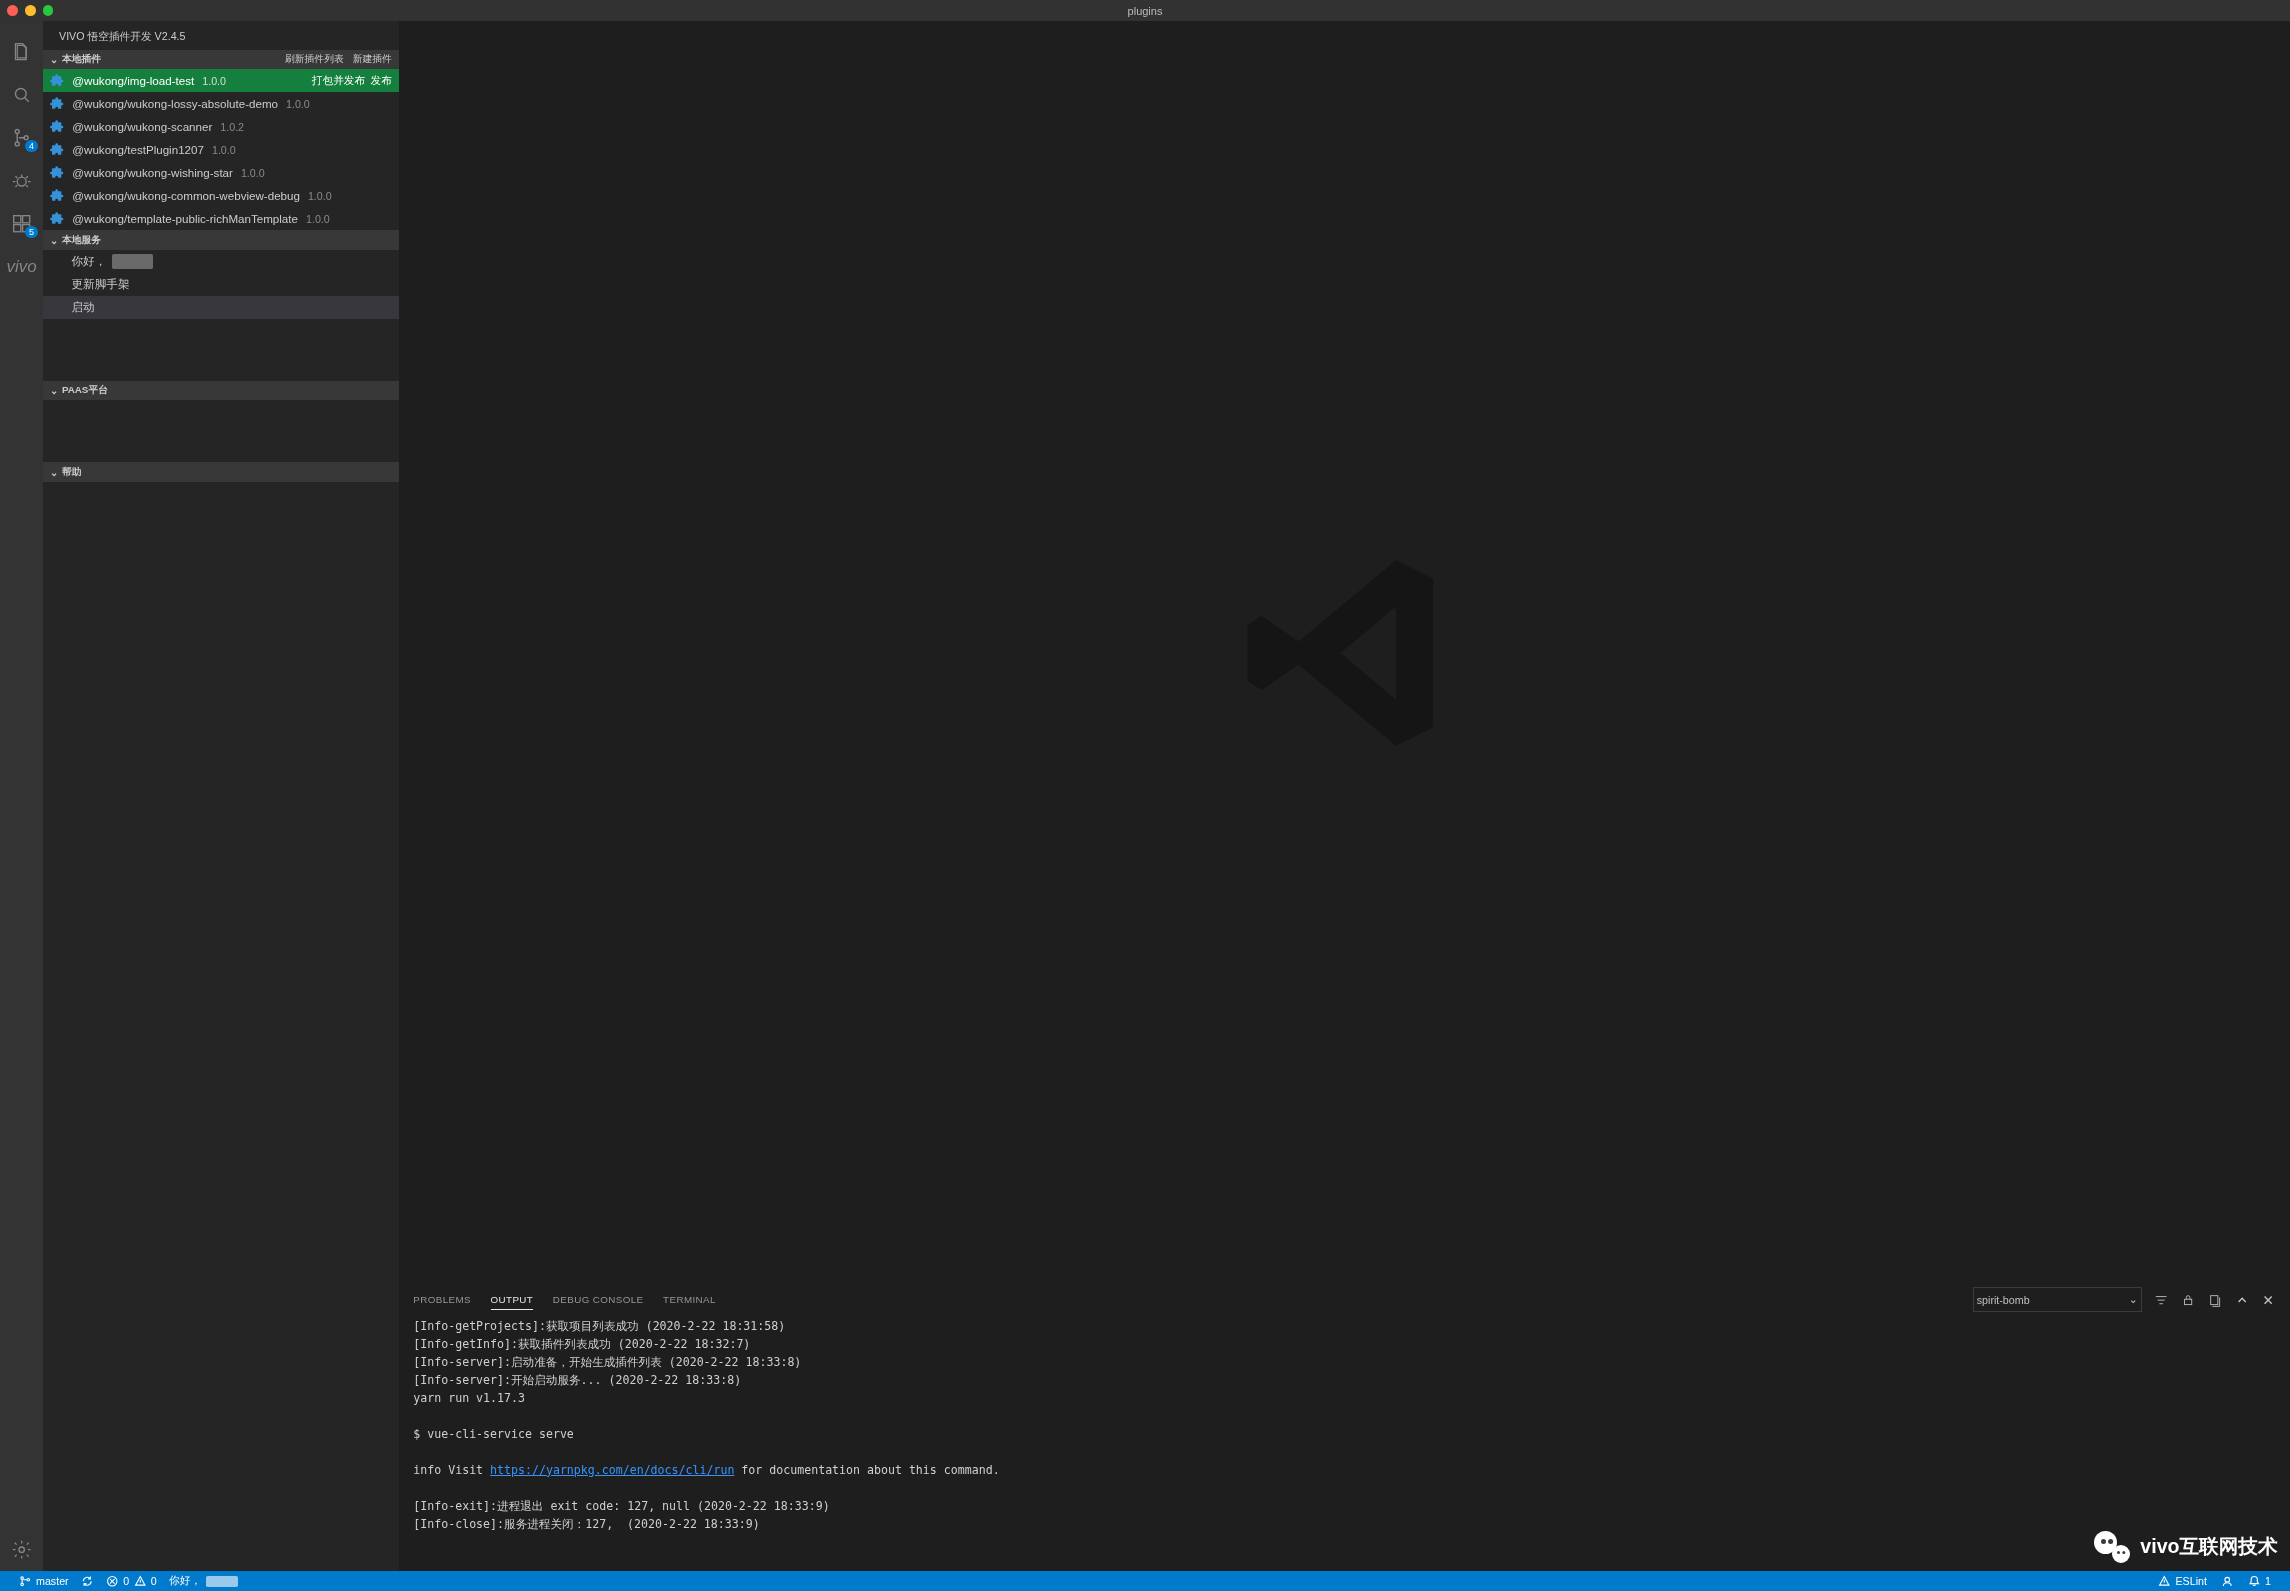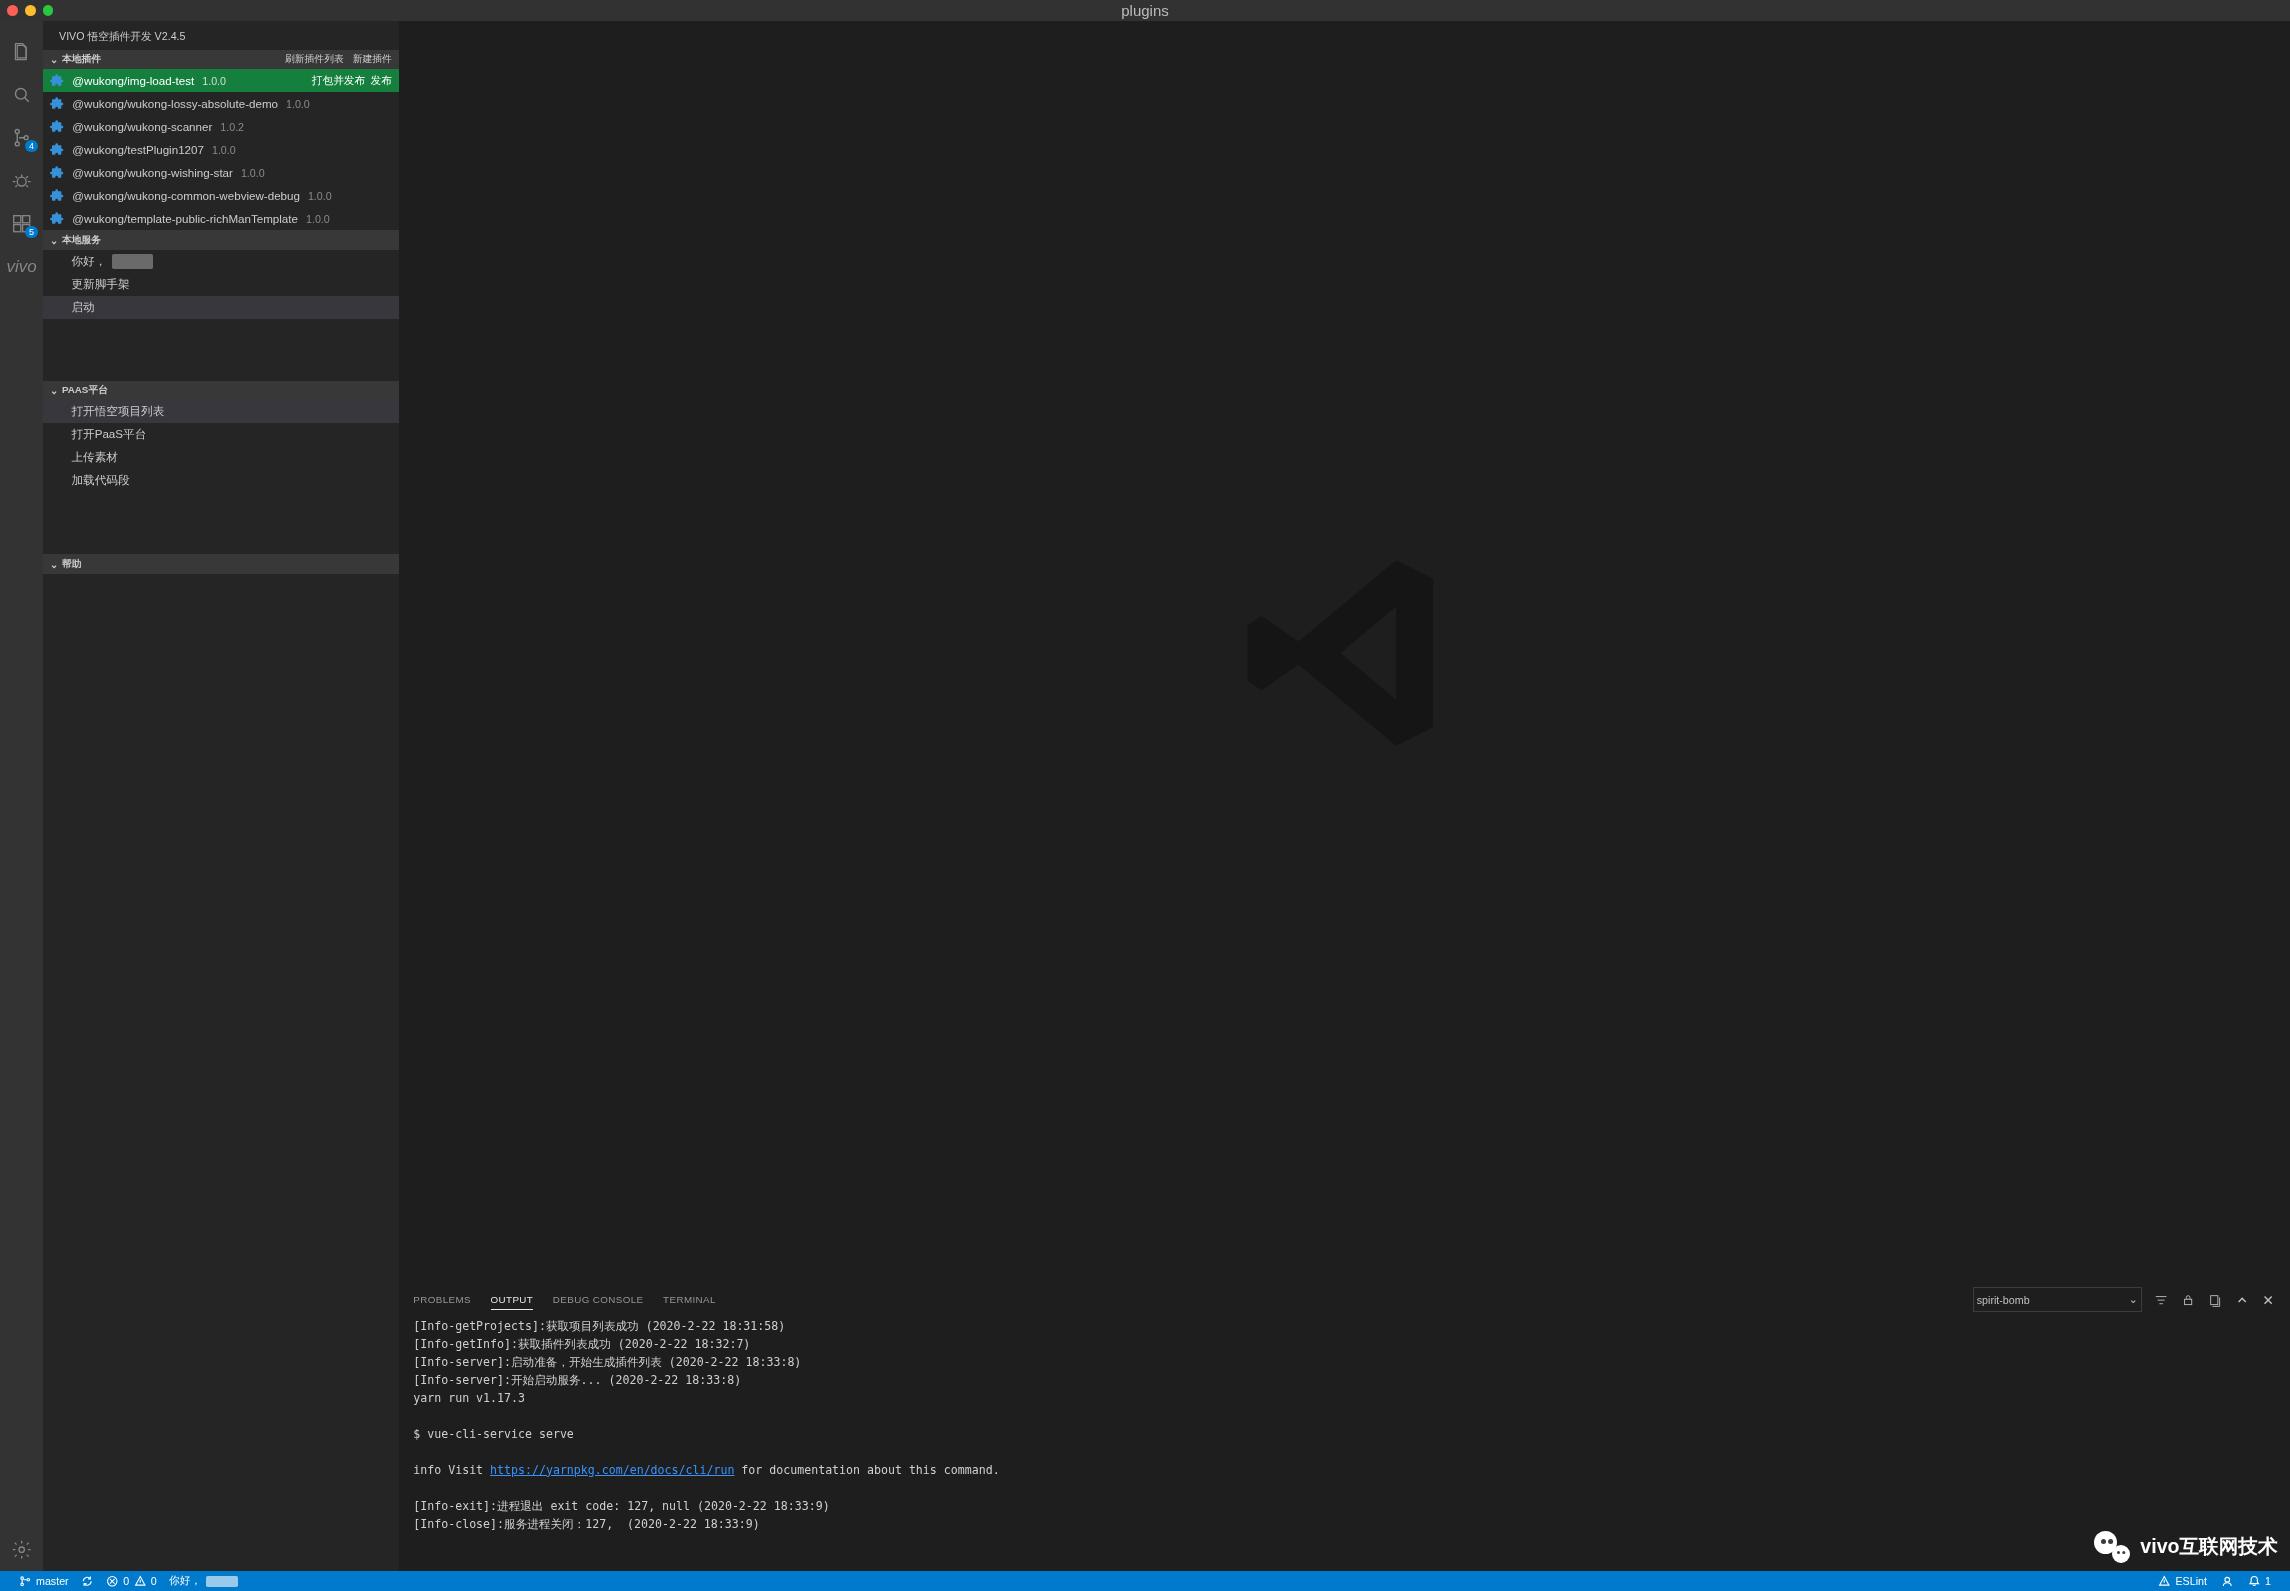--- a/index.html
+++ b/index.html
@@ -26,21 +26,21 @@
   .traffic { display: flex; gap: 7.1px; align-items: center; }
   .dot { width: 10.7px; height: 10.7px; border-radius: 50%; }
   .dot.red { background: #ff5f57; }
   .dot.yellow { background: #febc2e; }
   .dot.green { background: #28c840; }
   .titlebar-title {
     position: absolute;
     left: 50%;
     transform: translateX(-50%);
     color: #bbbbbb;
-    font-size: 15px;
+    font-size: 11px;
   }
   
   .main {
     flex: 1;
     display: flex;
     min-height: 0;
   }
   
   .activitybar {
     width: 43px;
@@ -424,34 +424,20 @@
           <span>启动</span>
         </div>
       </div>
 
     <div class="gap"></div>
 
     <div class="section-header">
       <span class="chev">⌄</span>
       <span>PAAS平台</span>
     </div>
-    <div class="section-body" id="paas-body">
-        <div class="sb-item highlight">
-          <span>打开悟空项目列表</span>
-        </div>
-        <div class="sb-item">
-          <span>打开PaaS平台</span>
-        </div>
-        <div class="sb-item">
-          <span>上传素材</span>
-        </div>
-        <div class="sb-item">
-          <span>加载代码段</span>
-        </div>
-      </div>
 
     <div class="gap"></div>
 
     <div class="section-header">
       <span class="chev">⌄</span>
       <span>帮助</span>
     </div>
   </div>
 
   <div class="editor-area">

